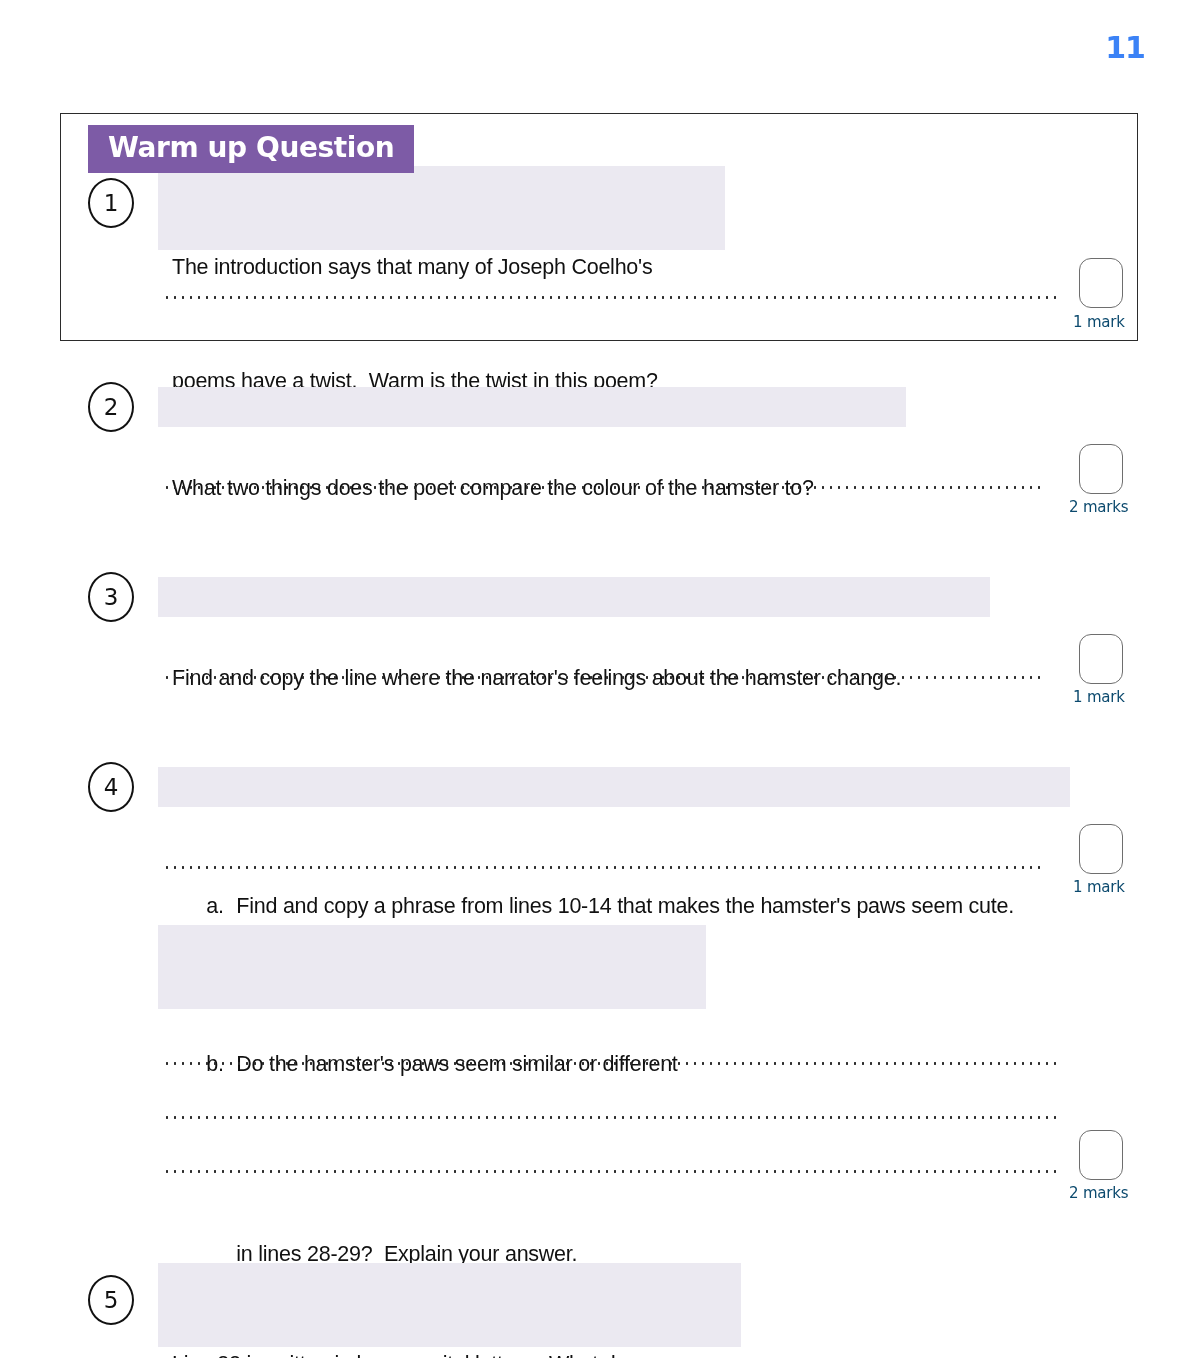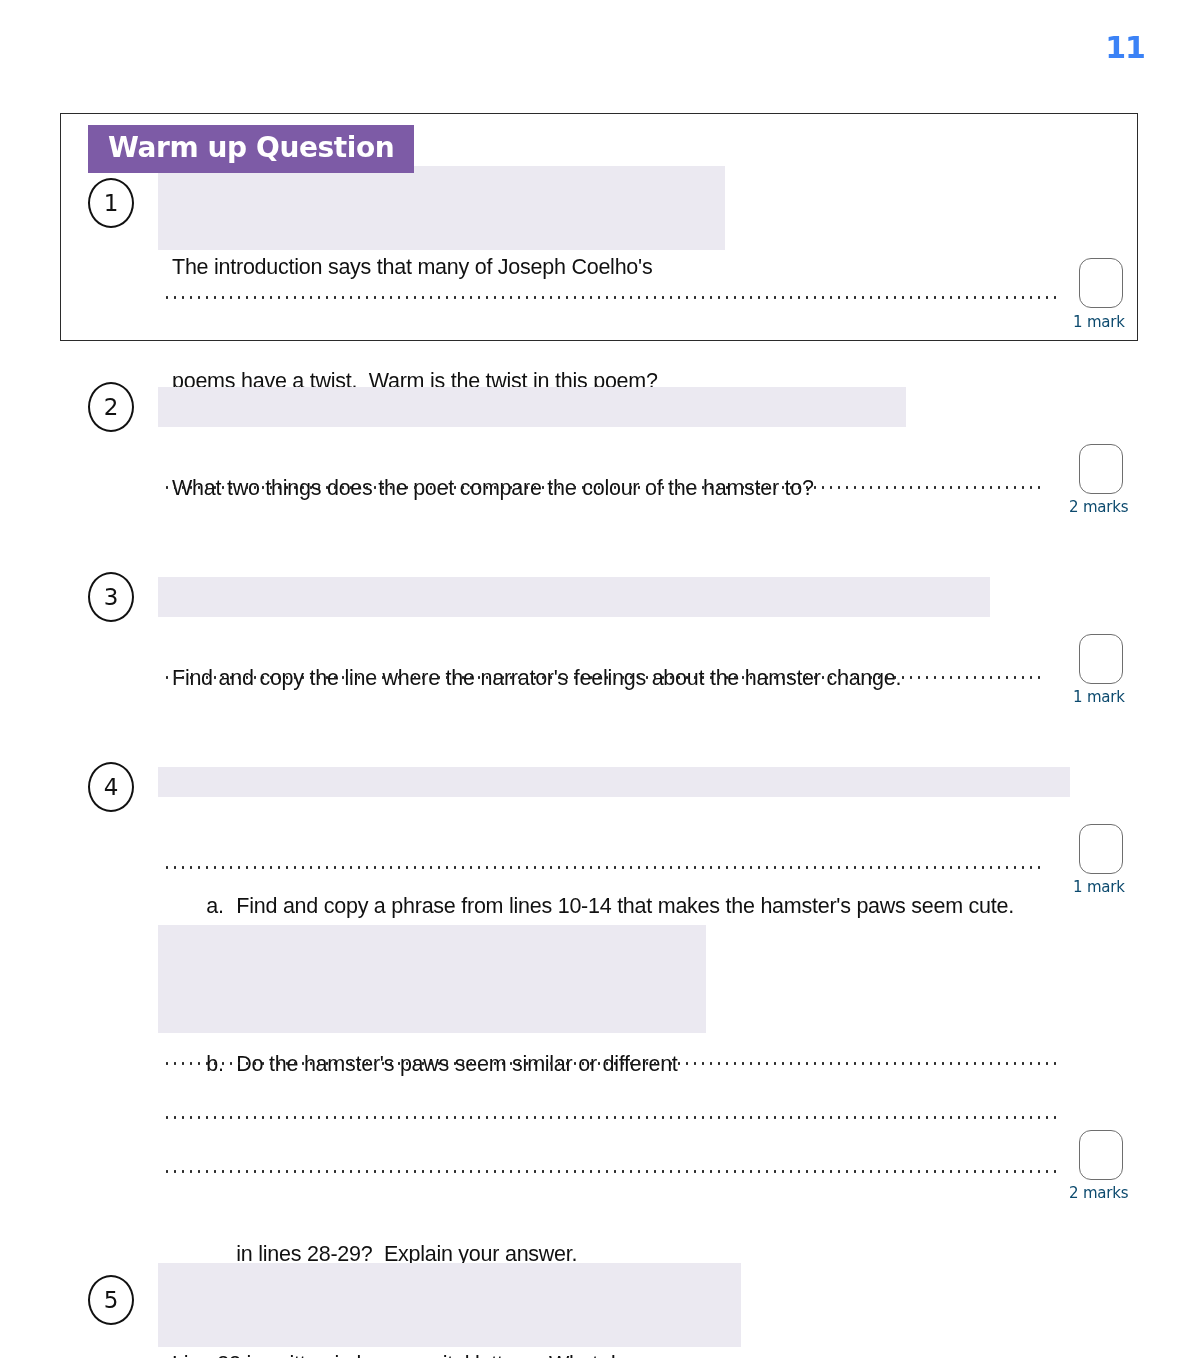--- a/index.html
+++ b/index.html
@@ -167,30 +167,30 @@
     <div>Find and copy the line where the narrator's feelings about the hamster change.</div>
   </div>
   <div class="dotline" style="left:163px; top:676px; width:877px;"></div>
   <div class="markbox" style="left:1079px; top:634px;"></div>
   <div class="marklabel" style="left:1073px; top:688px;">1 mark</div>
 
   <div class="q-circle" style="left:88px; top:762px;">
     <span>4</span>
   </div>
 
-  <div class="q-text" style="left:158px; top:767px; width:912px; height:30px;">
+  <div class="q-text" style="left:158px; top:767px; width:912px; height:40px;">
     <div>
       <span class="sub-label">a.</span><span>Find and copy a phrase from lines 10-14 that makes the hamster's paws seem cute.</span>
     </div>
   </div>
   <div class="dotline" style="left:163px; top:866px; width:877px;"></div>
   <div class="markbox" style="left:1079px; top:824px;"></div>
   <div class="marklabel" style="left:1073px; top:878px;">1 mark</div>
 
-  <div class="q-text two-line" style="left:158px; top:925px; width:548px; height:108px;">
+  <div class="q-text two-line" style="left:158px; top:925px; width:548px; height:84px;">
     <div>
       <span class="sub-label">b.</span><span>Do the hamster's paws seem similar or different</span>
     </div>
     <div>
       <span class="sub-label"></span><span>in lines 28-29?  Explain your answer.</span>
     </div>
   </div>
   <div class="dotline" style="left:163px; top:1062px; width:897px;"></div>
   <div class="dotline" style="left:163px; top:1116px; width:897px;"></div>
   <div class="dotline" style="left:163px; top:1170px; width:897px;"></div>

